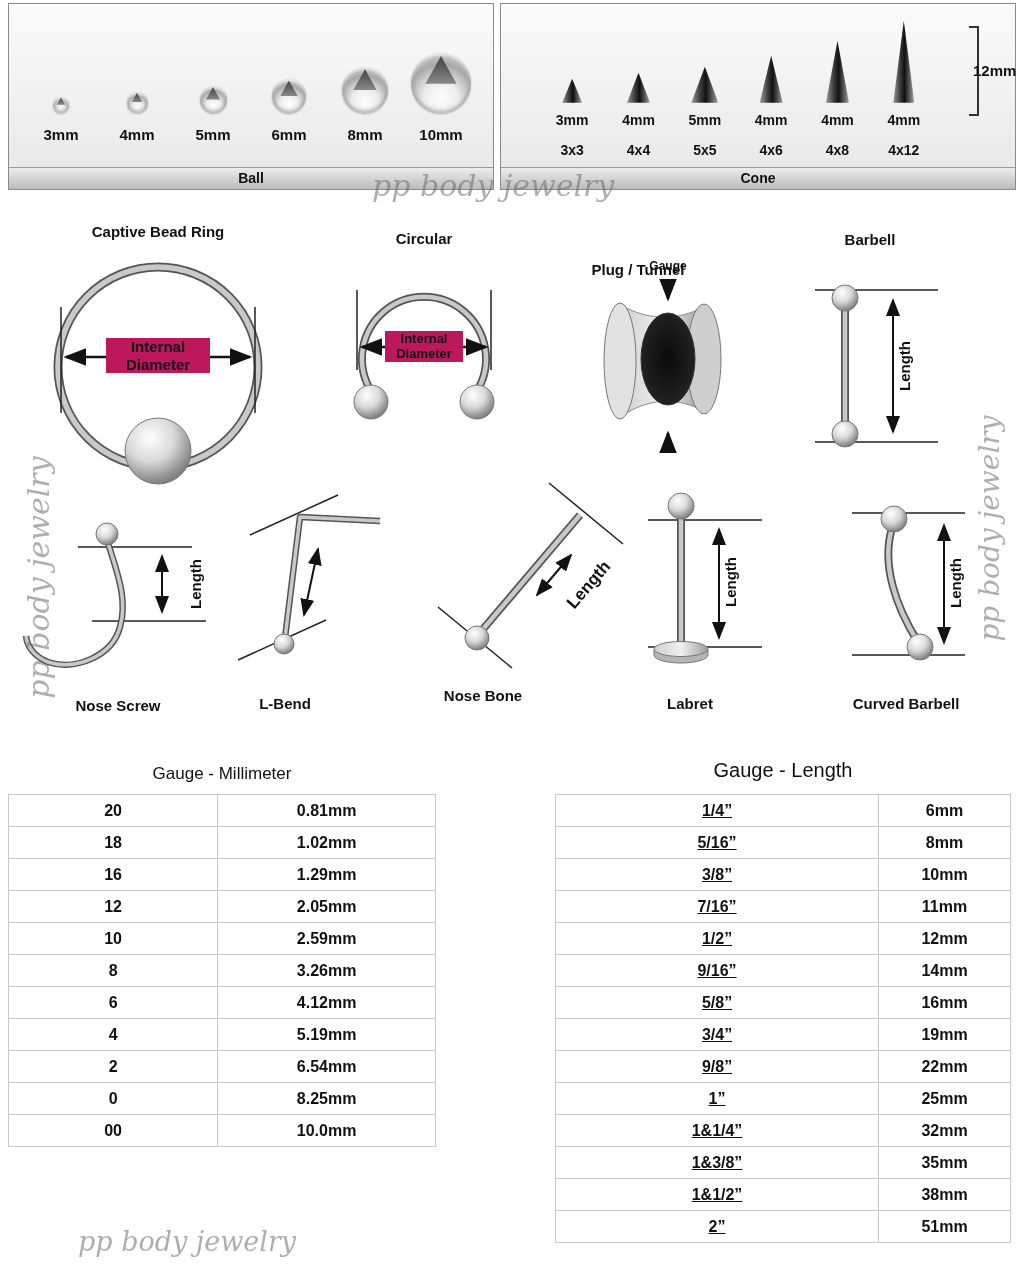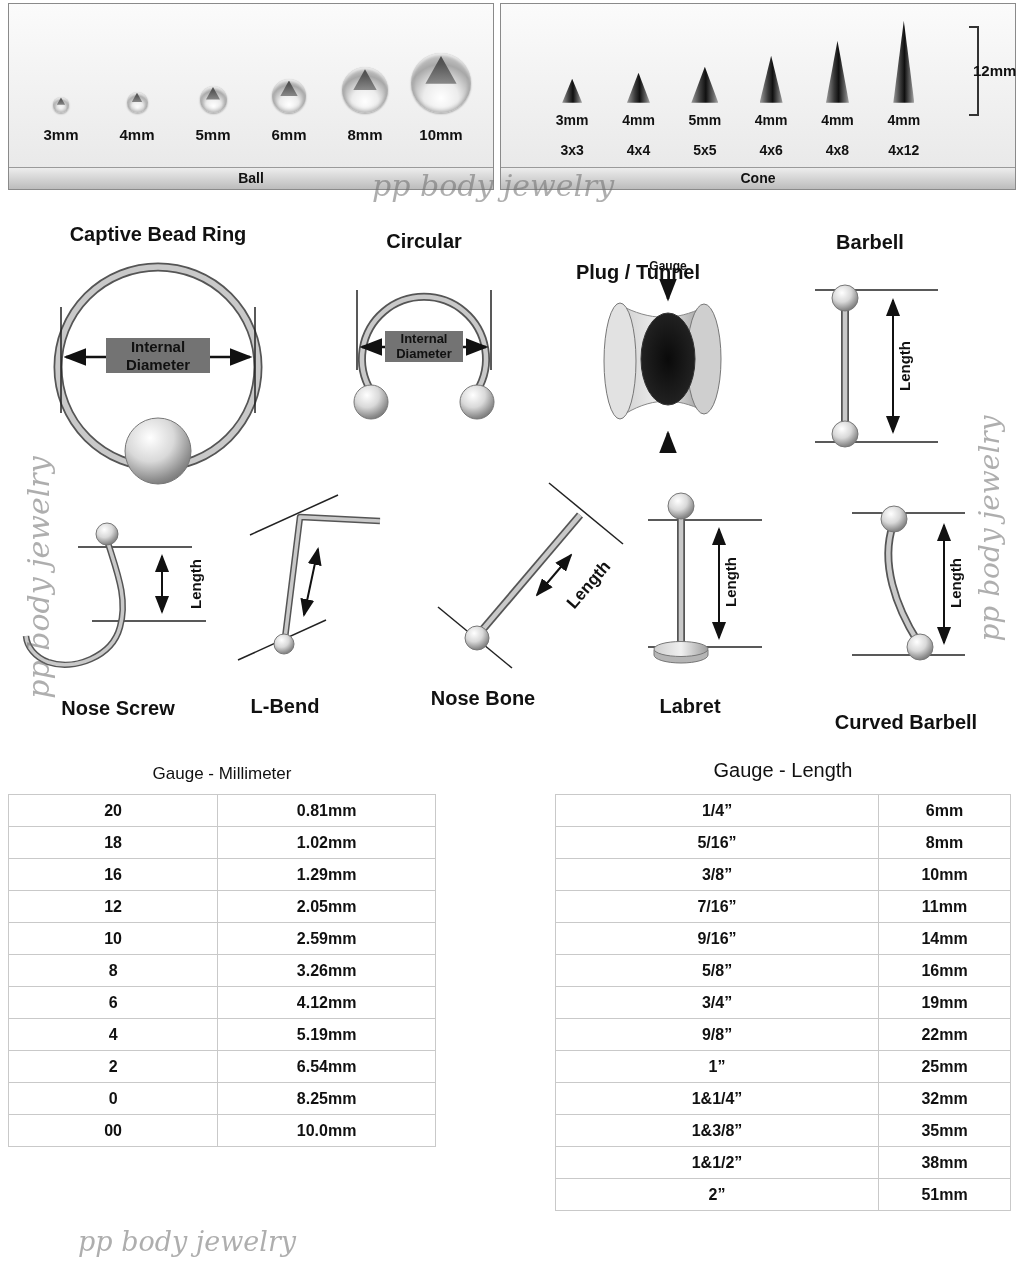--- a/index.html
+++ b/index.html
@@ -37,22 +37,22 @@
   .c3{width:23px;height:47px}.c4{width:23px;height:62px}.c5{width:21px;height:82px}
 
   .bracket {position:absolute; right:36px; top:22px; width:10px; height:90px;
             border-top:2px solid #333; border-right:2px solid #333; border-bottom:2px solid #333;}
   .bracket-label {position:absolute; right:2px; top:58px; width:40px; font-weight:bold; font-size:15px;}
 
   
   .middle {position:absolute; left:0; top:195px; width:1019px; height:558px;}
   .middle svg {position:absolute; left:0; top:0;}
   .dlabel {position:absolute; text-align:center; font-weight:bold; color:#111;}
-  .dtitle {font-size:20px;}
-  .measure {background:#737373; line-height:1.18; font-size:15px;}
+  .dtitle {font-size:15px;}
+  .measure {background:#be185d; line-height:1.18; font-size:15px;}
   .rot {transform:rotate(-90deg); width:70px; height:20px; line-height:20px; font-size:15px;}
   .rot-nb {transform:rotate(-49deg); width:70px; height:22px; line-height:22px; font-size:17px;}
 
   
   .wm {position:absolute; font-family:"DejaVu Serif", serif; font-style:italic;
        color:#6d6d6d; opacity:.55; white-space:nowrap; pointer-events:none; z-index:5;}
   .wm-top {left:372px; top:168px; width:240px; text-align:center; font-size:30px;}
   .wm-right {left:848px; top:512px; width:282px; text-align:center; font-size:28px; transform:rotate(-90deg);}
   .wm-left {left:-112px; top:560px; width:300px; text-align:center; font-size:30px; transform:rotate(-90deg);}
   .wm-bottom {left:78px; top:1226px; font-size:27px;}
@@ -60,21 +60,21 @@
   
   .gtable-title {position:absolute; font-weight:normal; text-align:center;}
   #mm-title {left:8px; top:764px; width:428px; font-size:17px;}
   #len-title {left:555px; top:759px; width:456px; font-size:20px;}
   .gtable {position:absolute; border-collapse:collapse; table-layout:fixed;}
   #mm-table {left:8px; top:794px; width:428px;}
   #len-table {left:555px; top:794px; width:456px;}
   .gtable td {border:1px solid #c9c9c9; height:32px; text-align:center;
               font-weight:bold; font-size:16px; color:#111; background:#fff;}
   #mm-table td:first-child {width:49%;}
-  #len-table td:first-child {width:71%;}
+  #len-table td:first-child {width:71%;text-decoration:underline;}
 </style>
 </head>
 <body>
 
 <div class="page">
 
   <div class="panel panel-ball">
     <div class="spec-row">
       <div class="spec-col">
         <div class="ball b0"></div>
@@ -265,21 +265,21 @@
     <div class="dlabel rot" style="left:870px; top:161px;">Length</div>
     <div class="dlabel rot" style="left:161px; top:379px;">Length</div>
     <div class="dlabel rot-nb" style="left:554px; top:379px;">Length</div>
     <div class="dlabel rot" style="left:696px; top:377px;">Length</div>
     <div class="dlabel rot" style="left:921px; top:378px;">Length</div>
 
     <div class="dlabel dtitle" style="left:38px; top:502px; width:160px;">Nose Screw</div>
     <div class="dlabel dtitle" style="left:225px; top:500px; width:120px;">L-Bend</div>
     <div class="dlabel dtitle" style="left:403px; top:492px; width:160px;">Nose Bone</div>
     <div class="dlabel dtitle" style="left:630px; top:500px; width:120px;">Labret</div>
-    <div class="dlabel dtitle" style="left:816px; top:516px; width:180px;">Curved Barbell</div>
+    <div class="dlabel dtitle" style="left:816px; top:500px; width:180px;">Curved Barbell</div>
   </div>
 
   <div class="wm wm-top">pp body jewelry</div>
   <div class="wm wm-right">pp body jewelry</div>
   <div class="wm wm-left">pp body jewelry</div>
   <div class="wm wm-bottom">pp body jewelry</div>
 
   <div class="gtable-title" id="mm-title">Gauge - Millimeter</div>
   <table class="gtable" id="mm-table">
     <tbody>
@@ -359,20 +359,24 @@
         <tr>
           <td>3/8”</td>
           <td>10mm</td>
         </tr>
 
         <tr>
           <td>7/16”</td>
           <td>11mm</td>
         </tr>
 
+        <tr>
+          <td>1/2”</td>
+          <td>12mm</td>
+        </tr>
 
         <tr>
           <td>9/16”</td>
           <td>14mm</td>
         </tr>
 
         <tr>
           <td>5/8”</td>
           <td>16mm</td>
         </tr>

